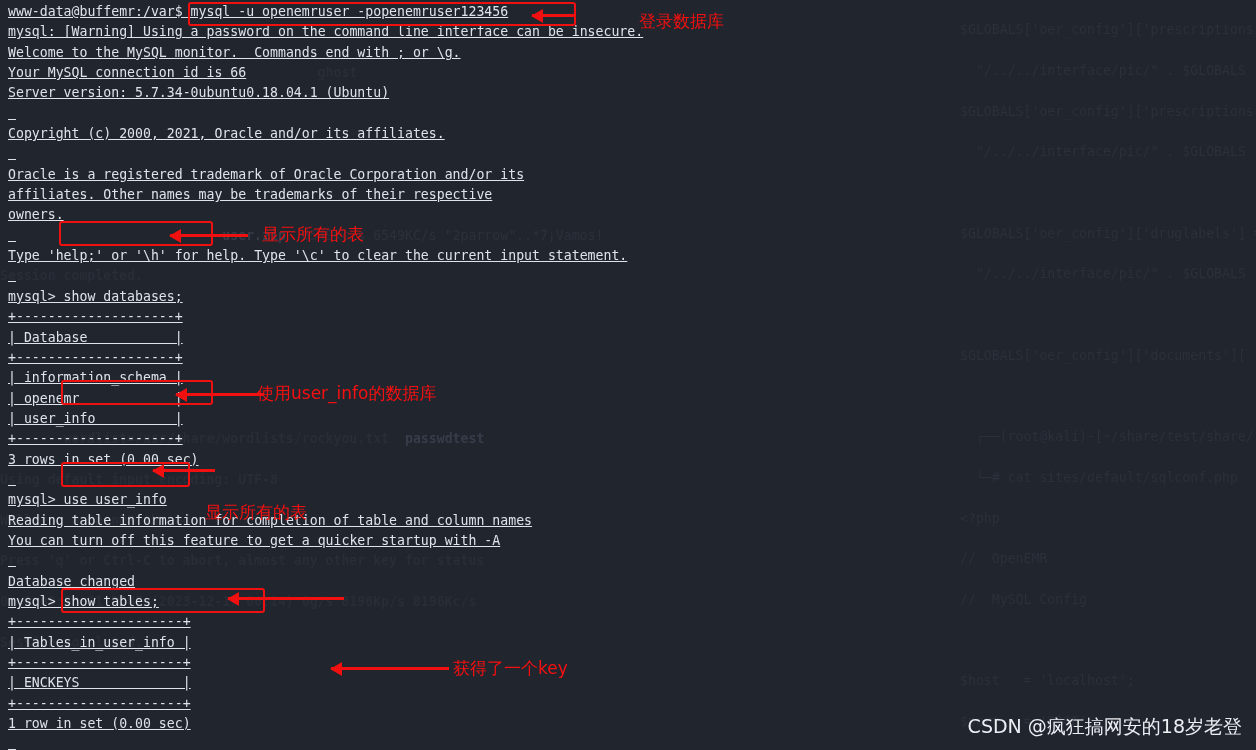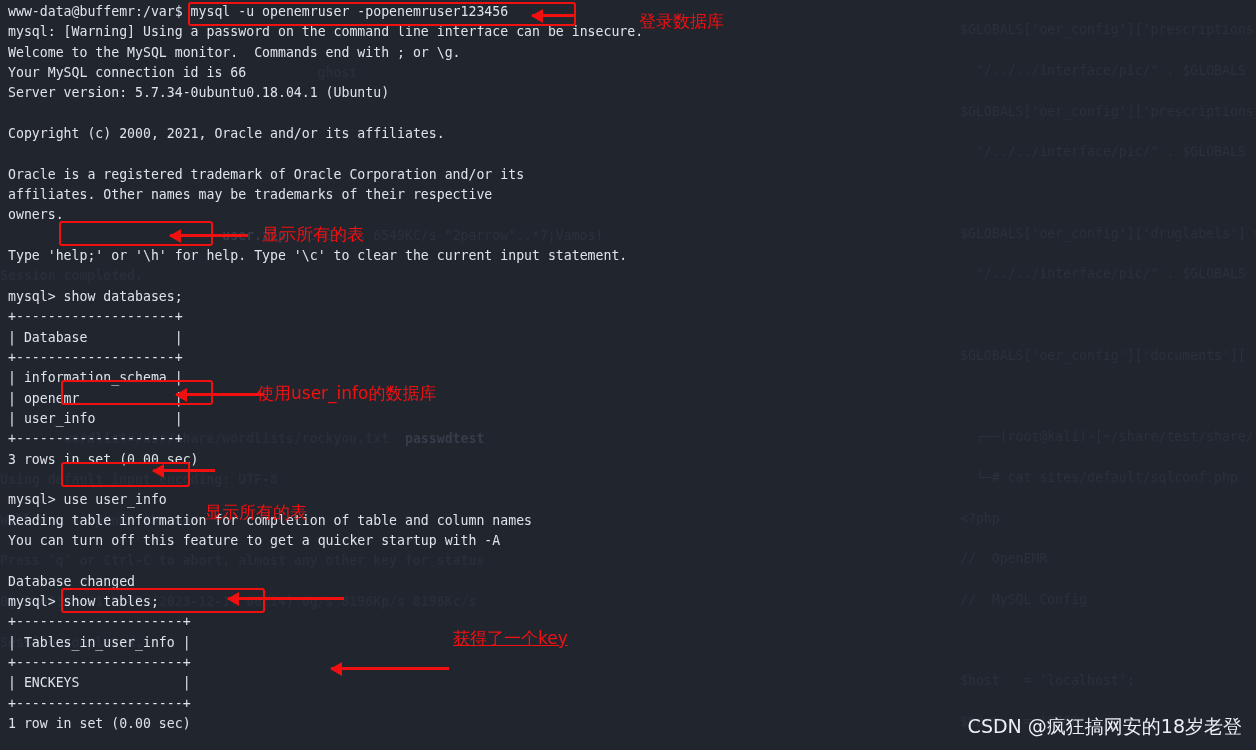--- a/index.html
+++ b/index.html
@@ -53,21 +53,21 @@
     position: absolute;
     top: 0;
     left: 0;
     z-index: 3;
     font-size: 13.2px;
     line-height: 20.35px;
     color: #dfe3ea;
     white-space: pre;
     padding: 2px 0 0 8px;
   }
-  .term .ln { display: block; height: 20.35px; }
+  .term .ln { display: block; height: 20.35px; text-decoration: underline; }
 
   
   .anno-layer {
     position: absolute;
     inset: 0;
     z-index: 5;
     pointer-events: none;
     padding-left: 6px;
   }
   .box {
@@ -222,17 +222,17 @@
       <div class="anno-text" style="left: 262px; top: 223px;">显示所有的表</div>
       <div class="box" style="left: 61px; top: 380px; width: 152px; height: 25px;"></div>
       <div class="arrow" style="left: 176px; top: 393px; width: 88px;"></div>
       <div class="anno-text" style="left: 257px; top: 382px;">使用user_info的数据库</div>
       <div class="box" style="left: 61px; top: 462px; width: 129px; height: 25px;"></div>
       <div class="arrow" style="left: 153px; top: 469px; width: 62px;"></div>
       <div class="anno-text" style="left: 205px; top: 454px; margin-top: 47px;">显示所有的表</div>
       <div class="box" style="left: 61px; top: 588px; width: 204px; height: 25px;"></div>
       <div class="arrow" style="left: 228px; top: 597px; width: 116px;"></div>
       <div class="arrow" style="left: 331px; top: 667px; width: 118px;"></div>
-      <div class="anno-text" style="left: 453px; top: 627px; text-decoration: underline;">获得了一个key</div>
+      <div class="anno-text" style="left: 453px; top: 657px;">获得了一个key</div>
     </div>
 
   <div class="watermark">CSDN @疯狂搞网安的18岁老登</div>
 </div>
 
 </body></html>

